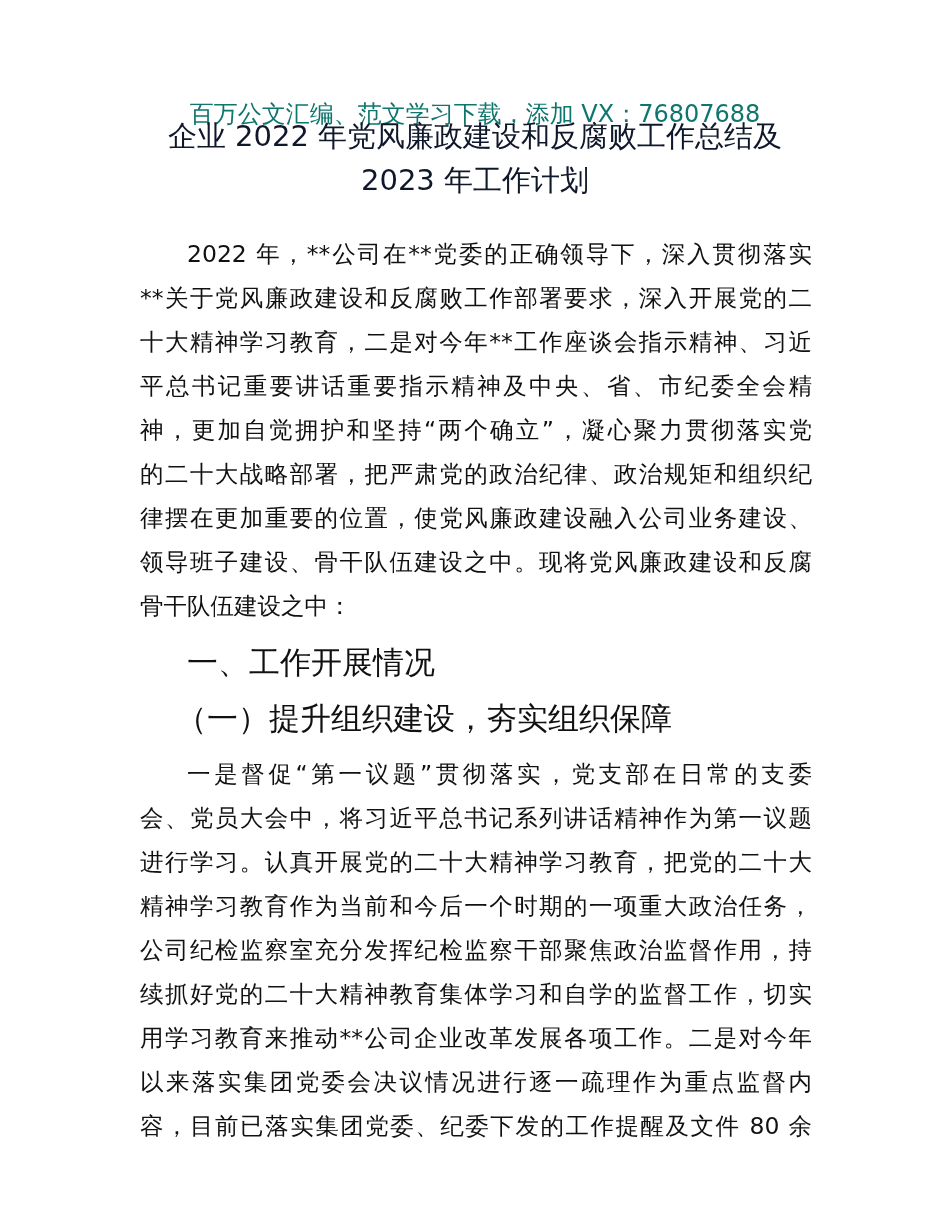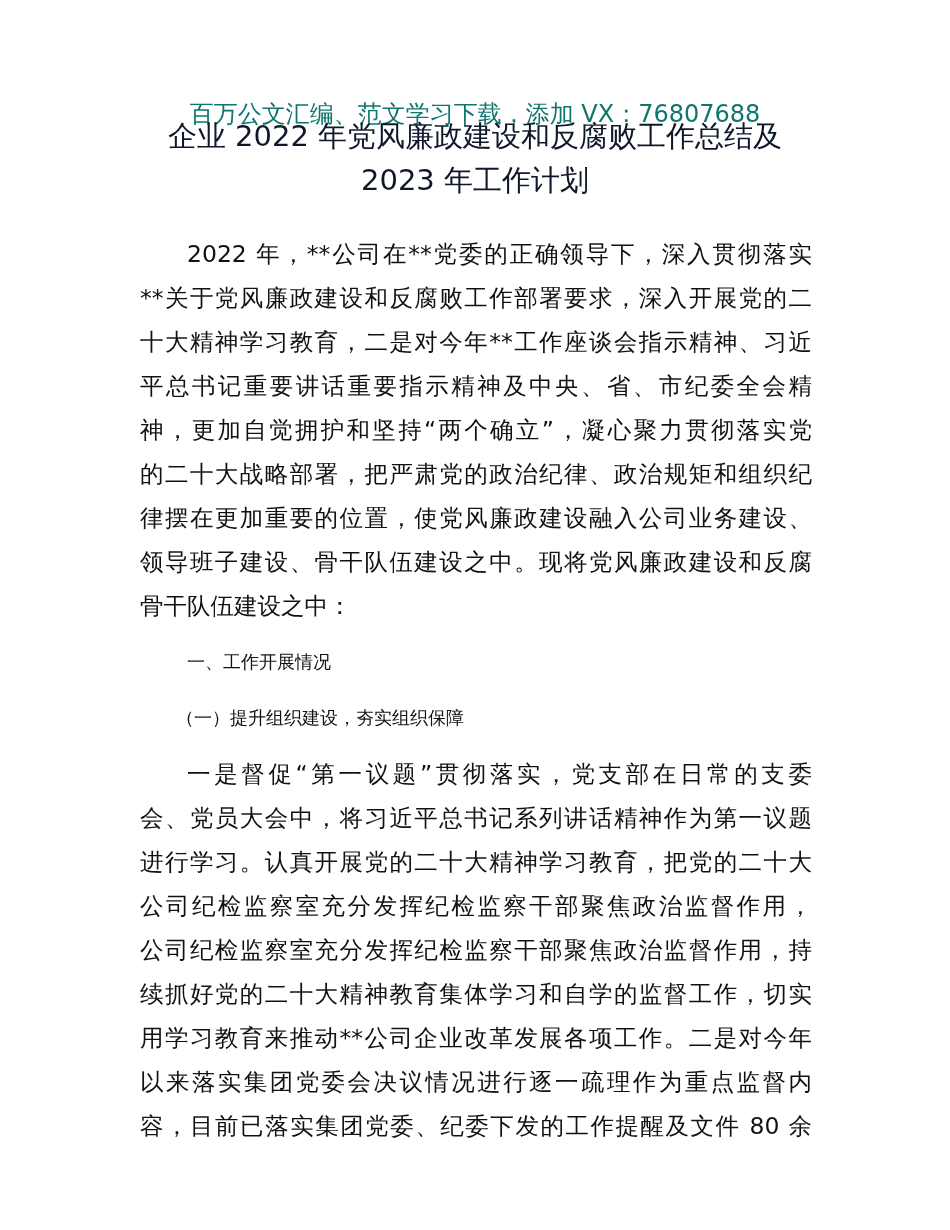--- a/index.html
+++ b/index.html
@@ -65,21 +65,21 @@
     .line.indent {
       padding-left: 47px;
     }
     .gap {
       height: 12px;
     }
     .heading {
       display: block;
       height: 44px;
       line-height: 44px;
-      font-size: 18px;
+      font-size: 31px;
       white-space: nowrap;
       padding-left: 47px;
     }
     .heading.sub {
       padding-left: 36px;
     }
   </style>
 </head>
 <body>
 
@@ -106,20 +106,20 @@
   <div class="gap"></div>
   <span class="heading">一、工作开展情况</span>
   <div class="gap"></div>
   <span class="heading sub">（一）提升组织建设，夯实组织保障</span>
   <div class="gap"></div>
 
   <div>
     <span class="line indent">一是督促“第一议题”贯彻落实，党支部在日常的支委</span>
     <span class="line">会、党员大会中，将习近平总书记系列讲话精神作为第一议题</span>
     <span class="line">进行学习。认真开展党的二十大精神学习教育，把党的二十大</span>
-    <span class="line">公司纪检监察室充分发挥纪检监察干部聚焦政治监督作用，</span>
+    <span class="line">精神学习教育作为当前和今后一个时期的一项重大政治任务，</span>
     <span class="line">公司纪检监察室充分发挥纪检监察干部聚焦政治监督作用，持</span>
     <span class="line">续抓好党的二十大精神教育集体学习和自学的监督工作，切实</span>
     <span class="line">用学习教育来推动**公司企业改革发展各项工作。二是对今年</span>
     <span class="line">以来落实集团党委会决议情况进行逐一疏理作为重点监督内</span>
     <span class="line">容，目前已落实集团党委、纪委下发的工作提醒及文件 80 余</span>
   </div>
 </div>
 
 </body></html>

